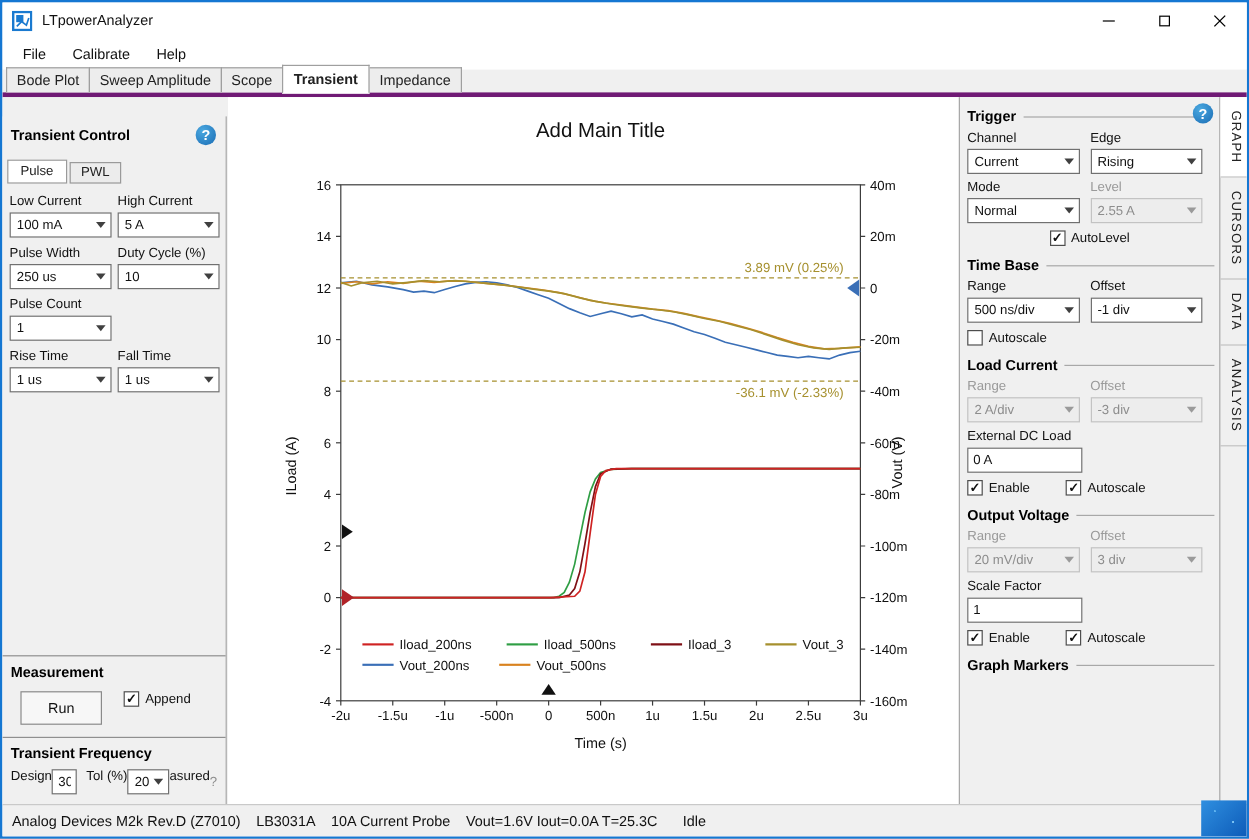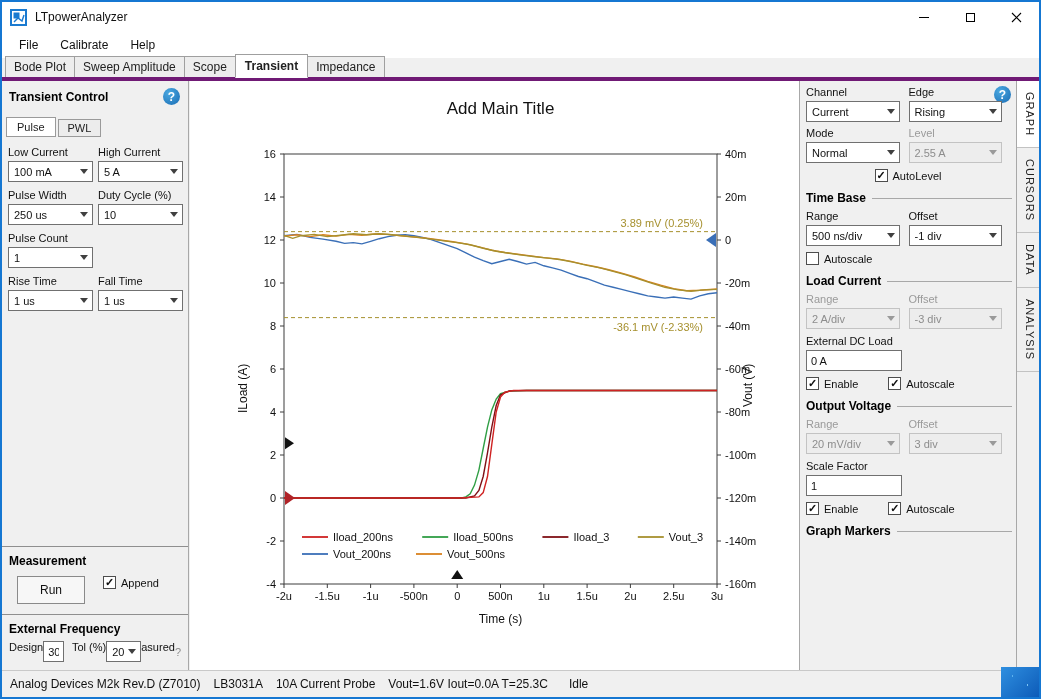--- a/index.html
+++ b/index.html
@@ -19,21 +19,21 @@
   .menubar { height:26px; background:#fff; display:flex; align-items:center; padding-left:6px; }
   .menu-item { padding:4px 11px; font-size:12px; color:#111; }
 
   
   .tabbar { height:23px; background:#f0f0f0; display:flex; align-items:flex-end; padding-left:3px; border-bottom:4px solid #701a75; }
   .tab { border:1px solid #9f9f9f; border-bottom:none; background:#ededed; padding:3px 8px 3px; font-size:12px; color:#222; margin-right:-1px; }
   .tab.selected { background:#fff; font-weight:bold; padding:4px 9px; position:relative; margin-bottom:-1px; border-bottom:1px solid #fff; }
 
   
   .content { position:relative; height:589px; background:#f0f0f0; }
-  .left-panel { position:absolute; left:0; top:0; bottom:0; width:187px; background:#f0f0f0; border-right:1px solid #a8a8a8; display:flex; flex-direction:column; }
+  .left-panel { position:absolute; left:0; top:16px; bottom:0; width:187px; background:#f0f0f0; border-right:1px solid #a8a8a8; display:flex; flex-direction:column; }
   .chart-area { position:absolute; left:188px; top:0; bottom:0; width:609px; background:#fff; }
   .right-panel { position:absolute; right:23px; top:0; bottom:0; width:217px; background:#f0f0f0; border-left:1px solid #a8a8a8; }
   .side-strip { position:absolute; right:0; top:0; bottom:0; width:23px; background:#f0f0f0; border-left:1px solid #a8a8a8; display:flex; flex-direction:column; align-items:center; }
 
   
   .panel-title { font-size:12px; font-weight:bold; color:#000; }
   .flabel { font-size:11px; color:#111; margin-bottom:3px; white-space:nowrap; }
   .flabel.gray { color:#9a9a9a; }
   .combo { position:relative; height:21px; background:#fff; border:1px solid #707070; display:flex; align-items:center; padding:0 16px 0 5px; font-size:11px; color:#111; }
   .combo .arrow { position:absolute; right:4px; top:7px; width:0; height:0; border-left:4px solid transparent; border-right:4px solid transparent; border-top:5px solid #404040; }
@@ -192,21 +192,21 @@
         <span class="panel-title">Measurement</span>
         <div class="meas-row">
           <button class="btn">Run</button>
           <label class="check">
             <span class="cbox checked"></span>
             <span>Append</span>
           </label>
         </div>
       </div>
       <div class="lp-section">
-        <span class="panel-title">External Frequency</span>
+        <span class="panel-title">Transient Frequency</span>
         <div class="sf-row">
           <div class="sf-field" style="width:56px;">
             <span class="flabel">Design</span>
             <input class="tinput" value="300 kHz" style="">
           </div>
           <div class="sf-field" style="width:46px;">
             <span class="flabel">Tol (%)</span>
             <div class="combo">
                 <span>20</span>
                 <span class="arrow"></span>
@@ -317,20 +317,23 @@
           <text x="478.79999999999995" y="460" fill="#111" font-size="11" font-family="&quot;Liberation Sans&quot;, sans-serif">Vout_3</text>
           <line x1="112" y1="473" x2="138" y2="473" stroke="#3a6fb7" stroke-width="1.8"></line>
           <text x="143" y="477" fill="#111" font-size="11" font-family="&quot;Liberation Sans&quot;, sans-serif">Vout_200ns</text>
           <line x1="226" y1="473" x2="252" y2="473" stroke="#d9821f" stroke-width="1.8"></line>
           <text x="257" y="477" fill="#111" font-size="11" font-family="&quot;Liberation Sans&quot;, sans-serif">Vout_500ns</text>
         </svg>
     </div>
 
     <div class="right-panel">
 
+      <div class="section-head with-help">
+        <span class="panel-title">Trigger</span>
+      </div>
       <span class="help" style="position:absolute; right:5px; top:5px;">?</span>
       <div class="rp-row">
         <div class="rp-field">
           <div class="flabel">Channel</div>
           <div class="combo">
               <span>Current</span>
               <span class="arrow"></span>
             </div>
         </div>
         <div class="rp-field">

